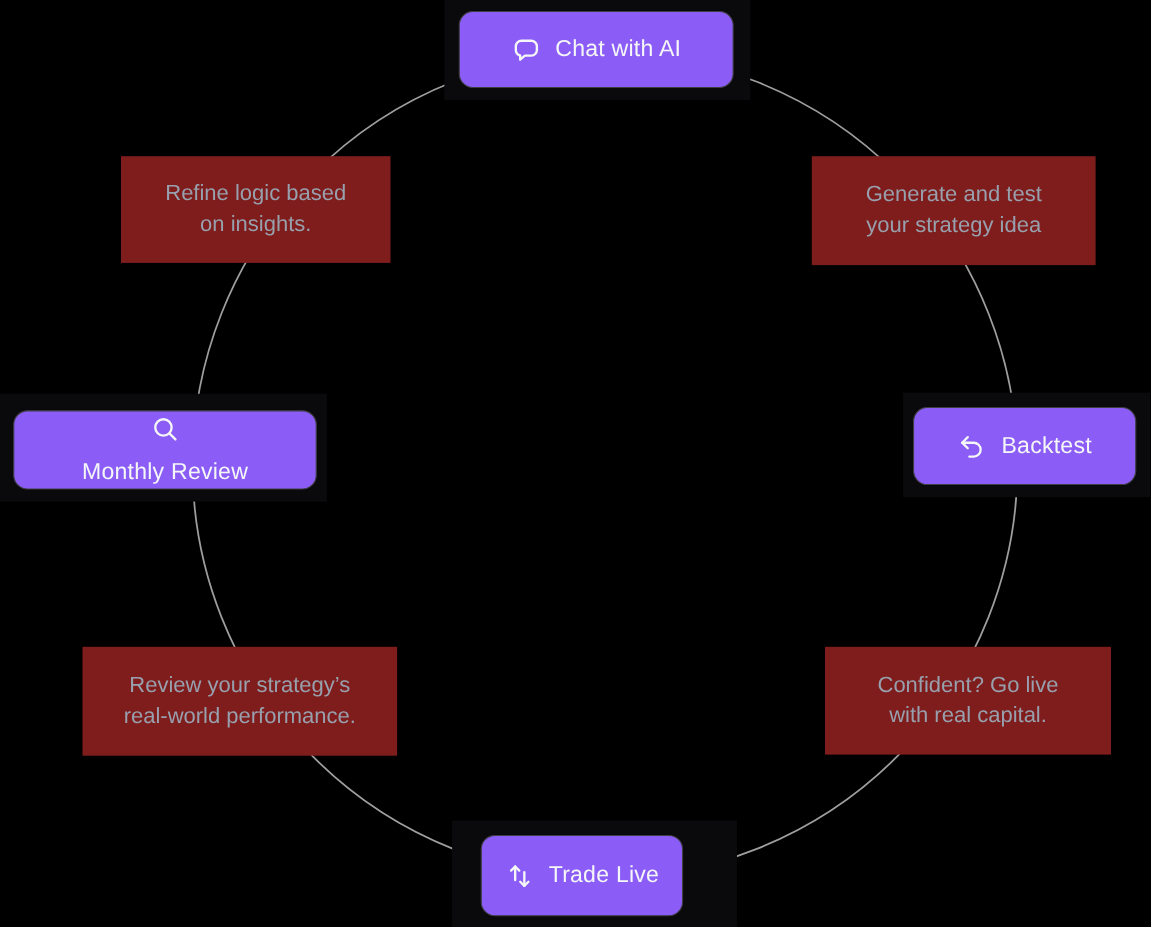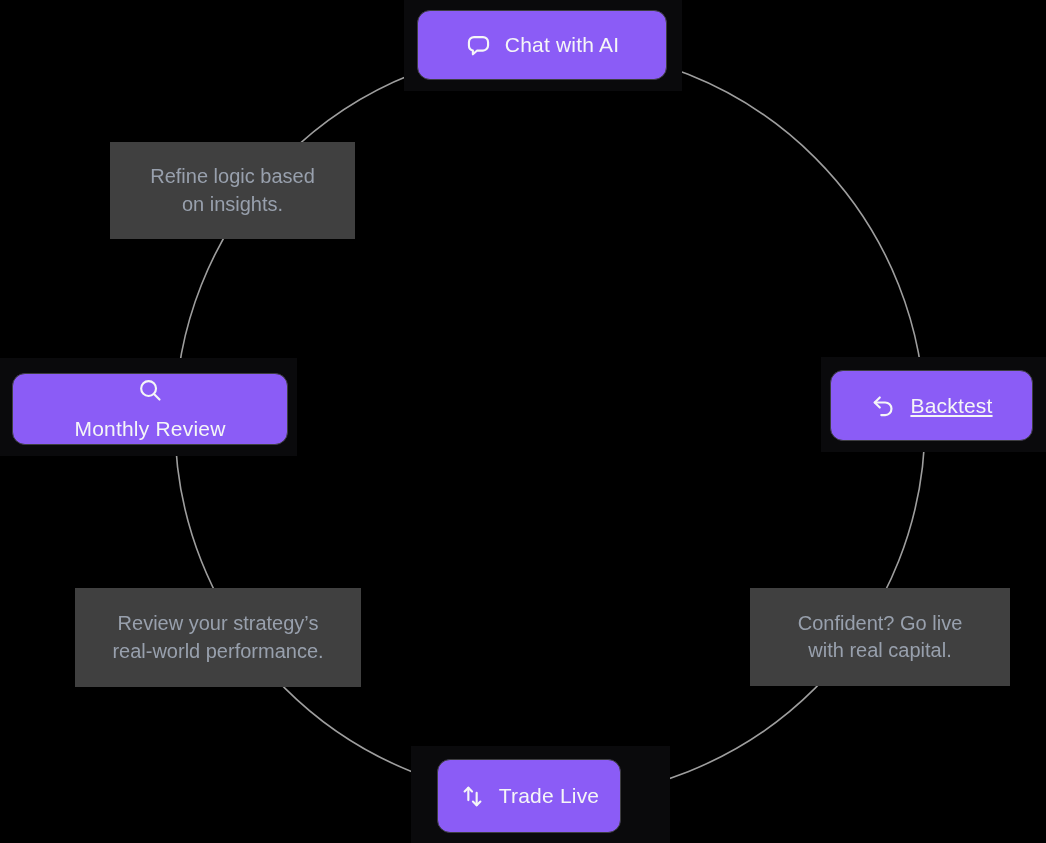--- a/index.html
+++ b/index.html
@@ -16,40 +16,40 @@
 
   
   .panel{position:absolute;background:#0a0a0c;z-index:1;}
   #p-top    {left:404px;top:0;    width:278px;height:91px;}
   #p-right  {left:821px;top:357px;width:225px;height:95px;}
   #p-bottom {left:411px;top:746px;width:259px;height:97px;}
   #p-left   {left:0;   top:358px; width:297px;height:98px;}
 
   
   .caption{
-    position:absolute;z-index:2;background:#404040;
+    position:absolute;z-index:2;background:#7f1d1d;
     display:flex;flex-direction:column;align-items:center;justify-content:center;
     color:#98a0ad;font-size:20px;line-height:27.5px;font-weight:400;
     text-align:center;white-space:nowrap;
   }
   #c-tr{left:738px;top:142px;width:258px;height:99px;}
   #c-br{left:750px;top:588px;width:260px;height:98px;}
   #c-bl{left:75px; top:588px;width:286px;height:99px;}
   #c-tl{left:110px;top:142px;width:245px;height:97px;}
 
   
   .btn{
     position:absolute;z-index:3;box-sizing:border-box;
     display:flex;align-items:center;justify-content:center;gap:13px;
     background:#8b5cf6;border:1.5px solid #3e3e41;border-radius:13px;
     color:#f5f6f7;font-size:21px;font-weight:500;letter-spacing:.2px;
     white-space:nowrap;cursor:pointer;
   }
   #b-chat    {left:417px;top:10px; width:250px;height:70px;}
-  #b-backtest{left:830px;top:370px;width:203px;height:71px;text-decoration:underline;}
+  #b-backtest{left:830px;top:370px;width:203px;height:71px;}
   #b-trade   {left:437px;top:759px;width:184px;height:74px;}
   #b-review  {left:12px; top:373px;width:276px;height:72px;flex-direction:column;}
 
   .icon{width:27px;height:27px;flex:none;display:block;}
   .icon path,.icon circle{
     fill:none;stroke:#f5f6f7;stroke-width:1.9;
     stroke-linecap:round;stroke-linejoin:round;
   }
 </style>
 </head>
@@ -59,20 +59,24 @@
 
   <svg id="ring" width="1046" height="843" viewBox="0 0 1046 843">
     <circle cx="550" cy="423" r="375" fill="none" stroke="#9e9e9e" stroke-width="1.6"></circle>
   </svg>
 
   <div class="panel" id="p-top"></div>
   <div class="panel" id="p-right"></div>
   <div class="panel" id="p-bottom"></div>
   <div class="panel" id="p-left"></div>
 
+  <div class="caption" id="c-tr">
+    <span>Generate and test</span>
+    <span>your strategy idea</span>
+  </div>
   <div class="caption" id="c-br">
     <span>Confident? Go live</span>
     <span>with real capital.</span>
   </div>
   <div class="caption" id="c-bl">
     <span>Review your strategy’s</span>
     <span>real-world performance.</span>
   </div>
   <div class="caption" id="c-tl">
     <span>Refine logic based</span>

